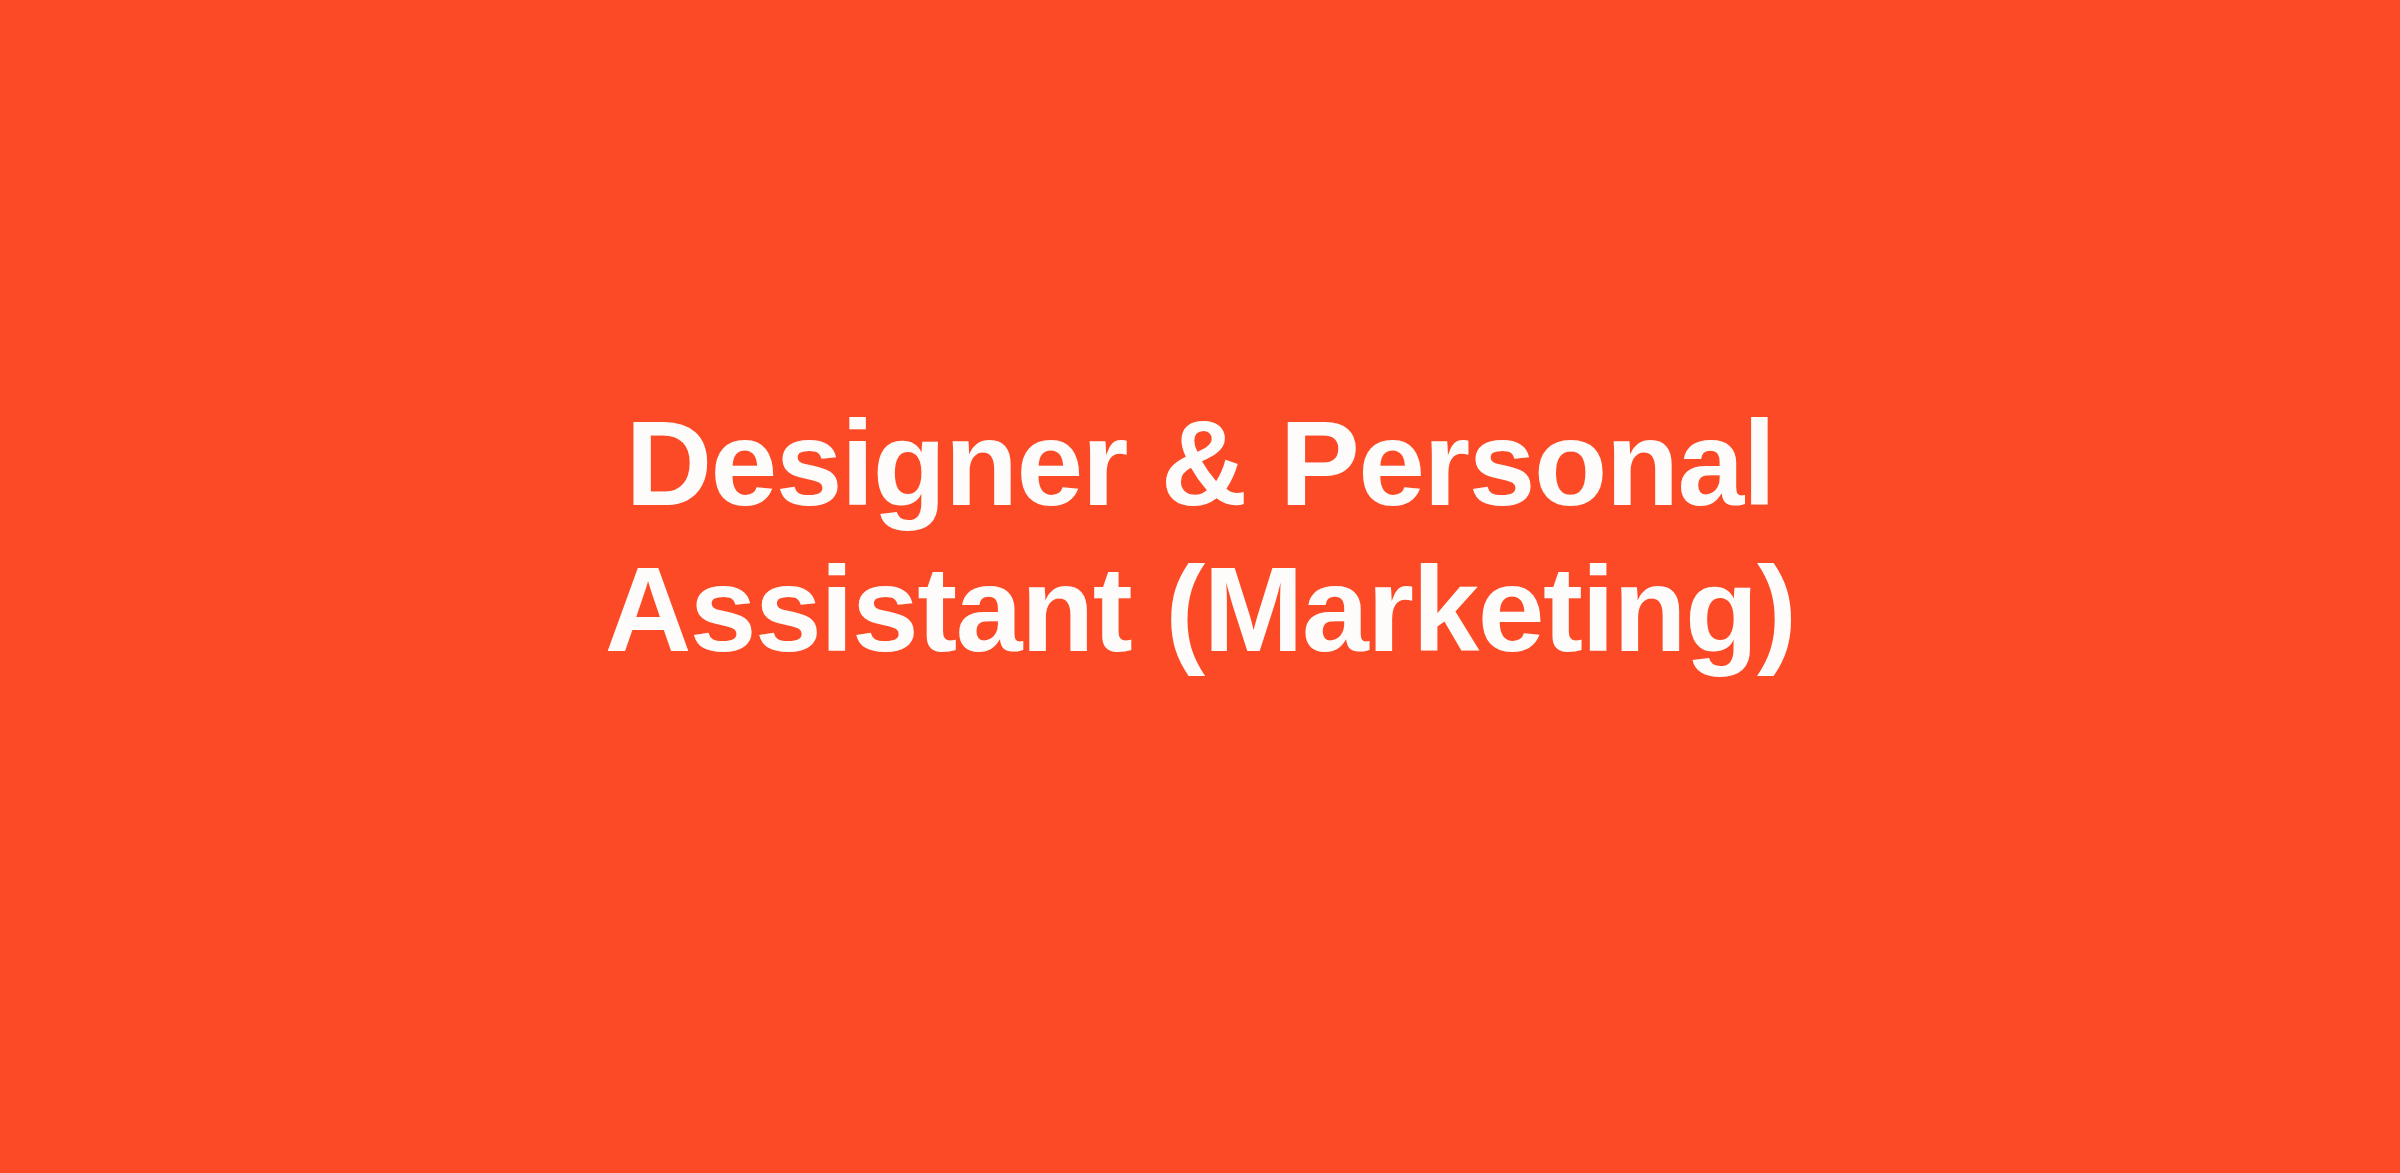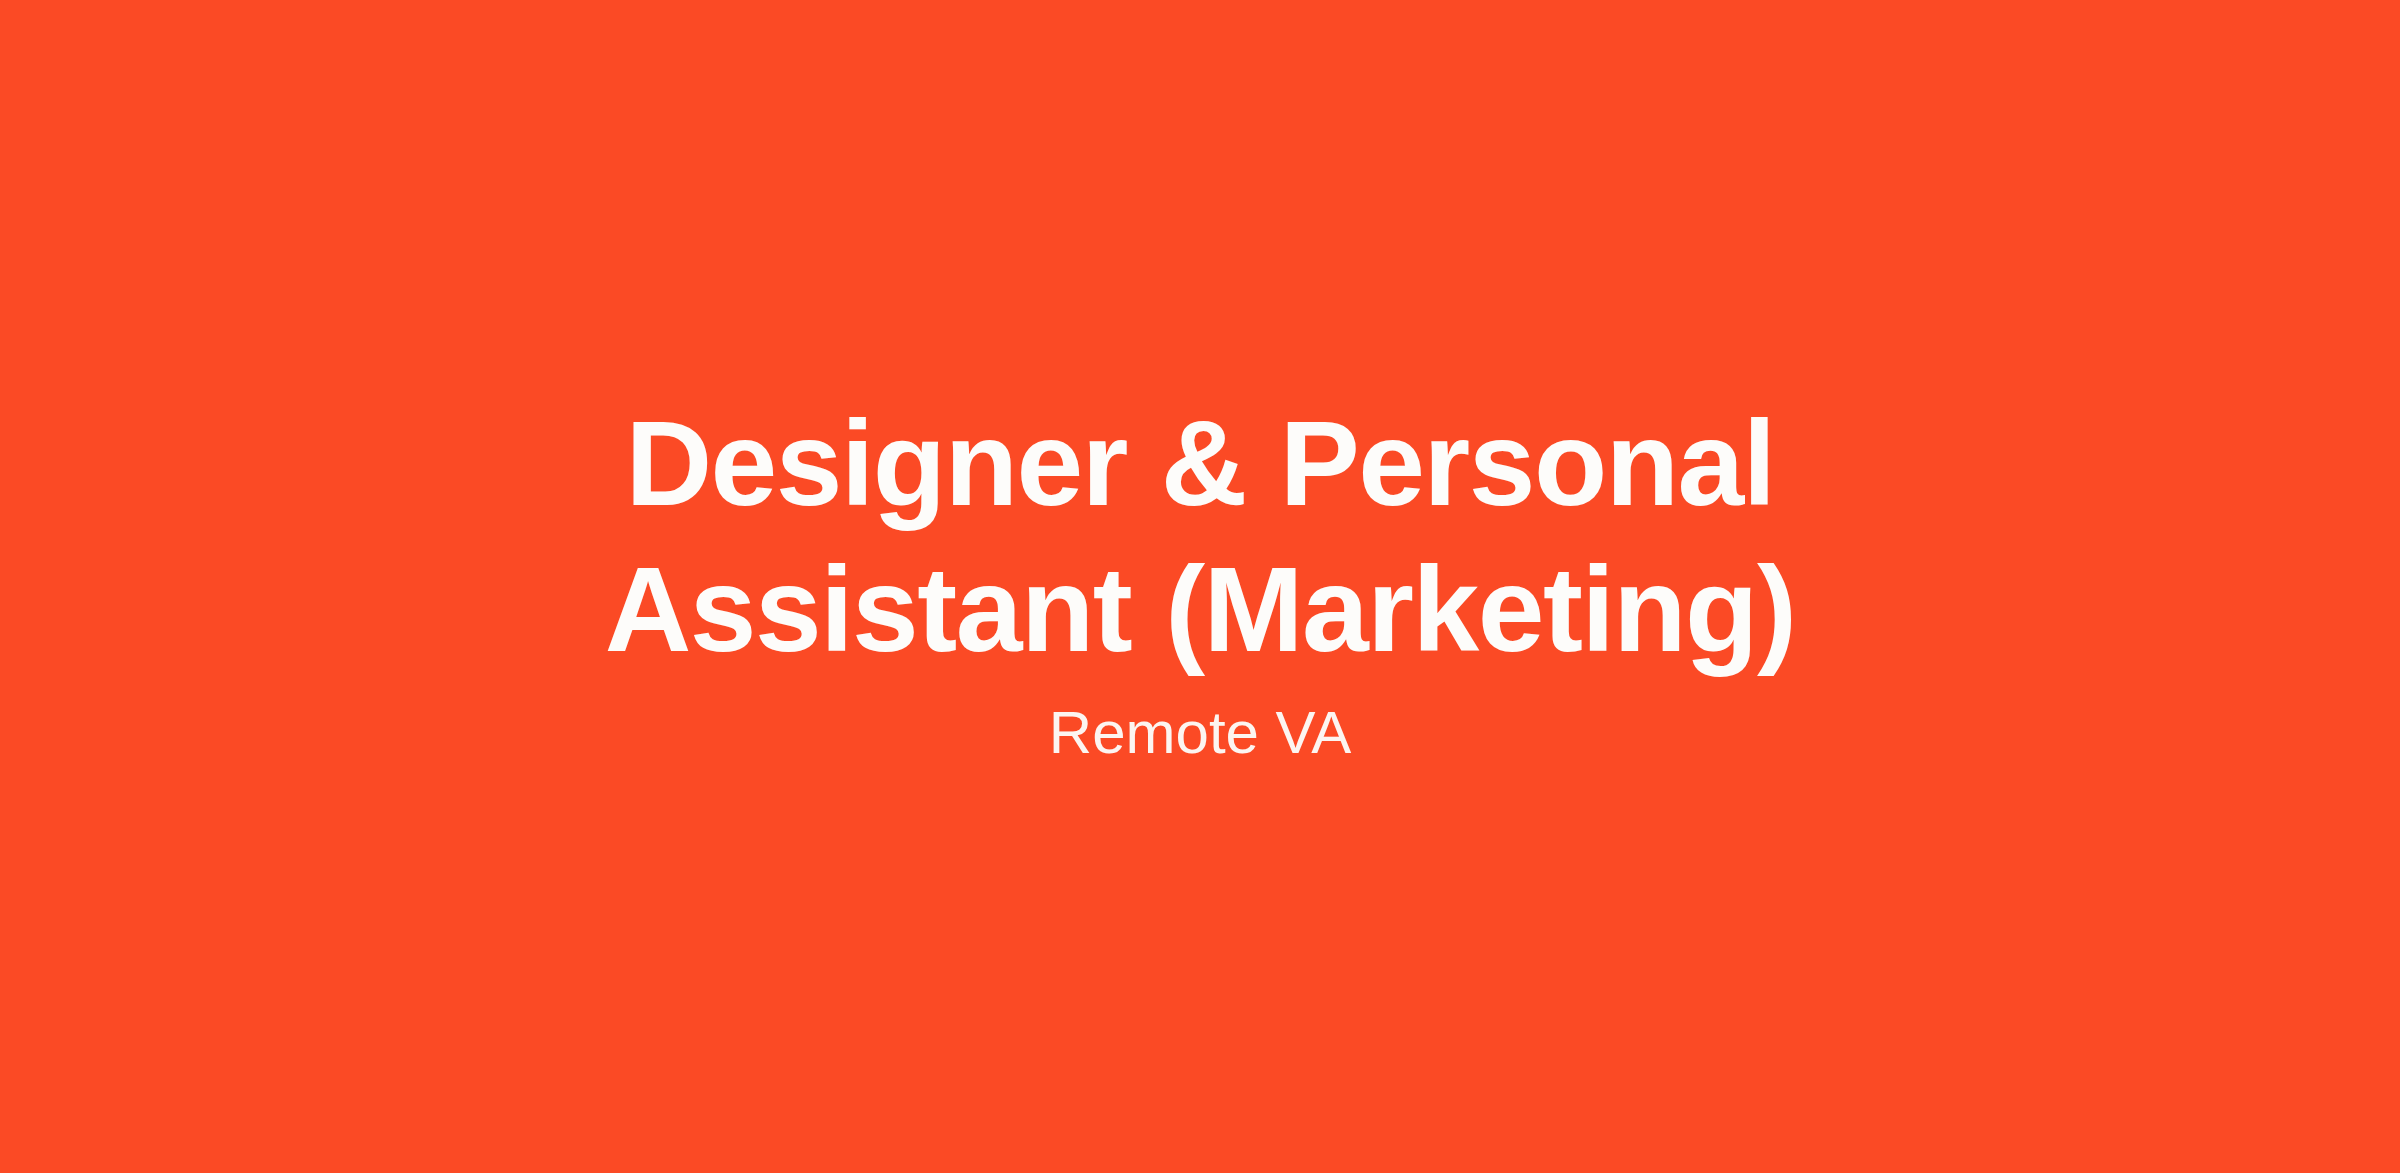--- a/index.html
+++ b/index.html
@@ -69,17 +69,16 @@
 </style>
 </head>
 <body>
 
 <div class="card">
 
   <div class="content">
 
     <h1 class="job-title">Designer &amp; Personal Assistant (Marketing)</h1>
 
-    <p class="job-subtitle">Remote VA</p>
 
   </div>
 
 </div>
 
 </body></html>

